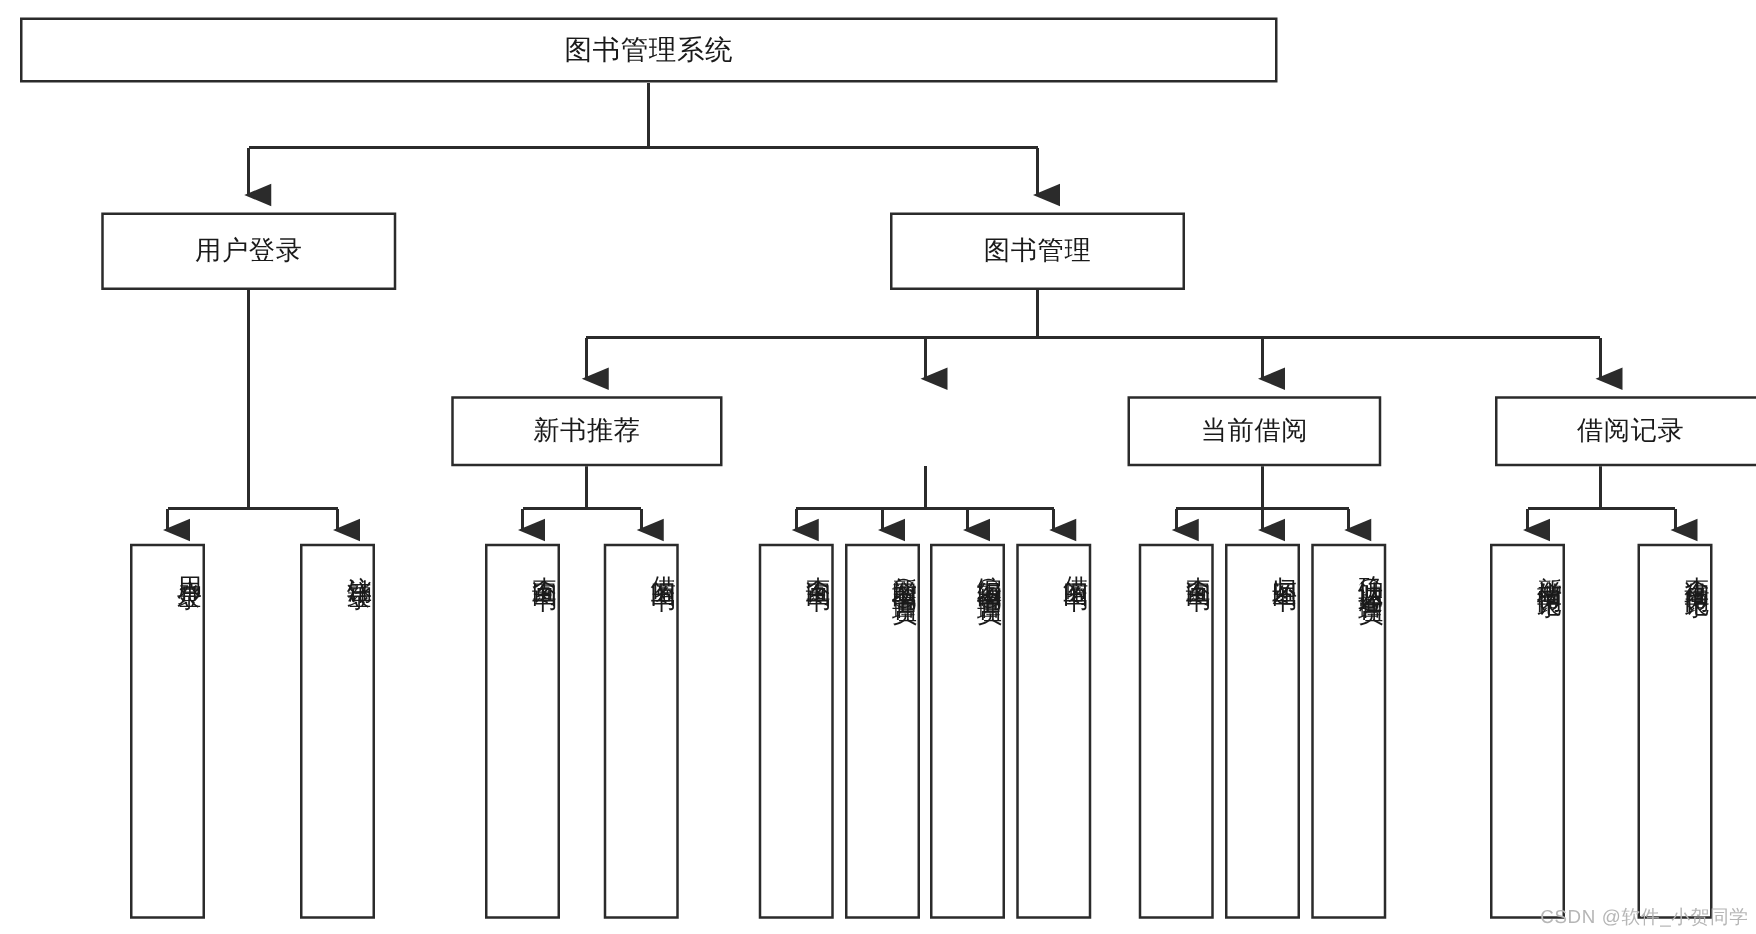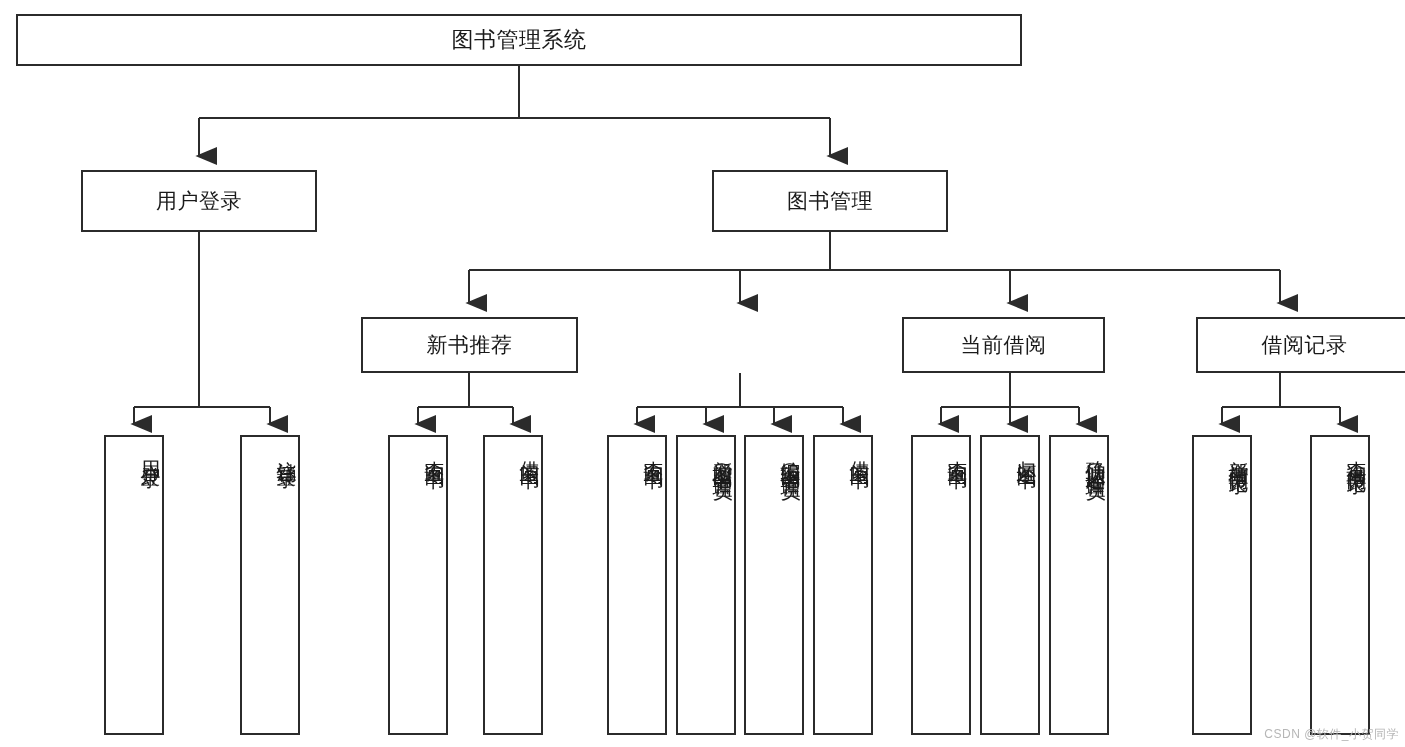--- a/index.html
+++ b/index.html
@@ -40,21 +40,21 @@
   }
   .node.v .txt{
     display:block;
     writing-mode:vertical-rl;
     text-orientation:upright;
   }
   .watermark{
     position:absolute;
     right:6px;
     bottom:4px;
-    font-size:12px;
+    font-size:15px;
     color:#b6b6b6;
     white-space:nowrap;
     letter-spacing:0.5px;
   }
 </style>
 </head>
 <body>
 
 <div id="canvas">
 

